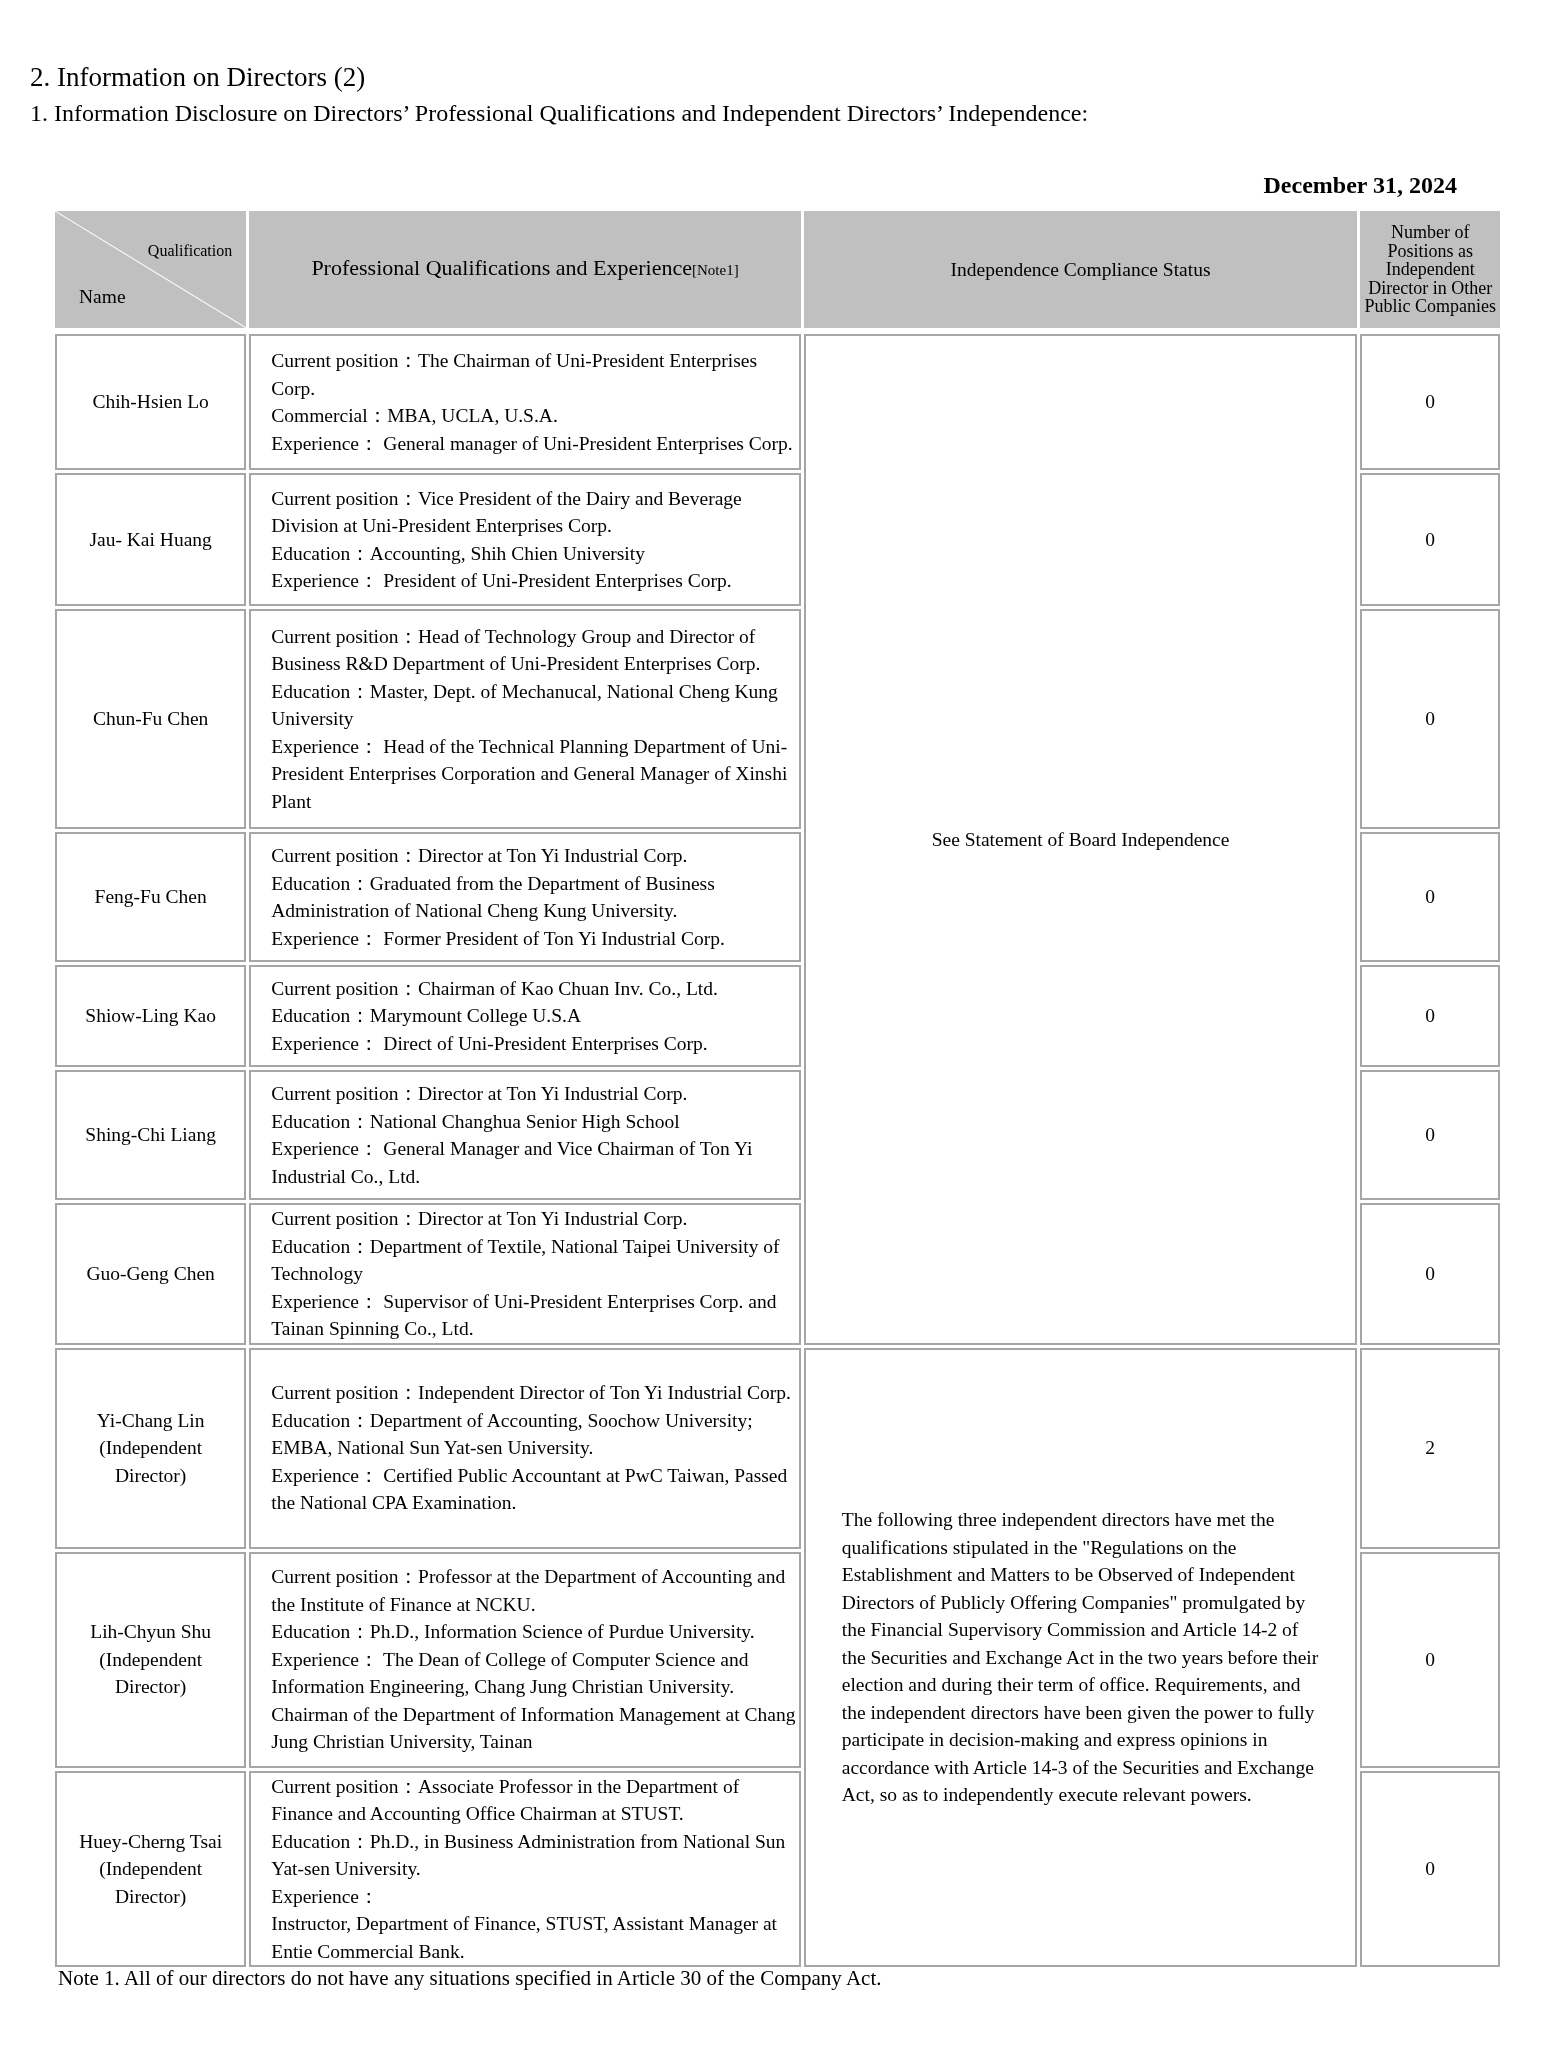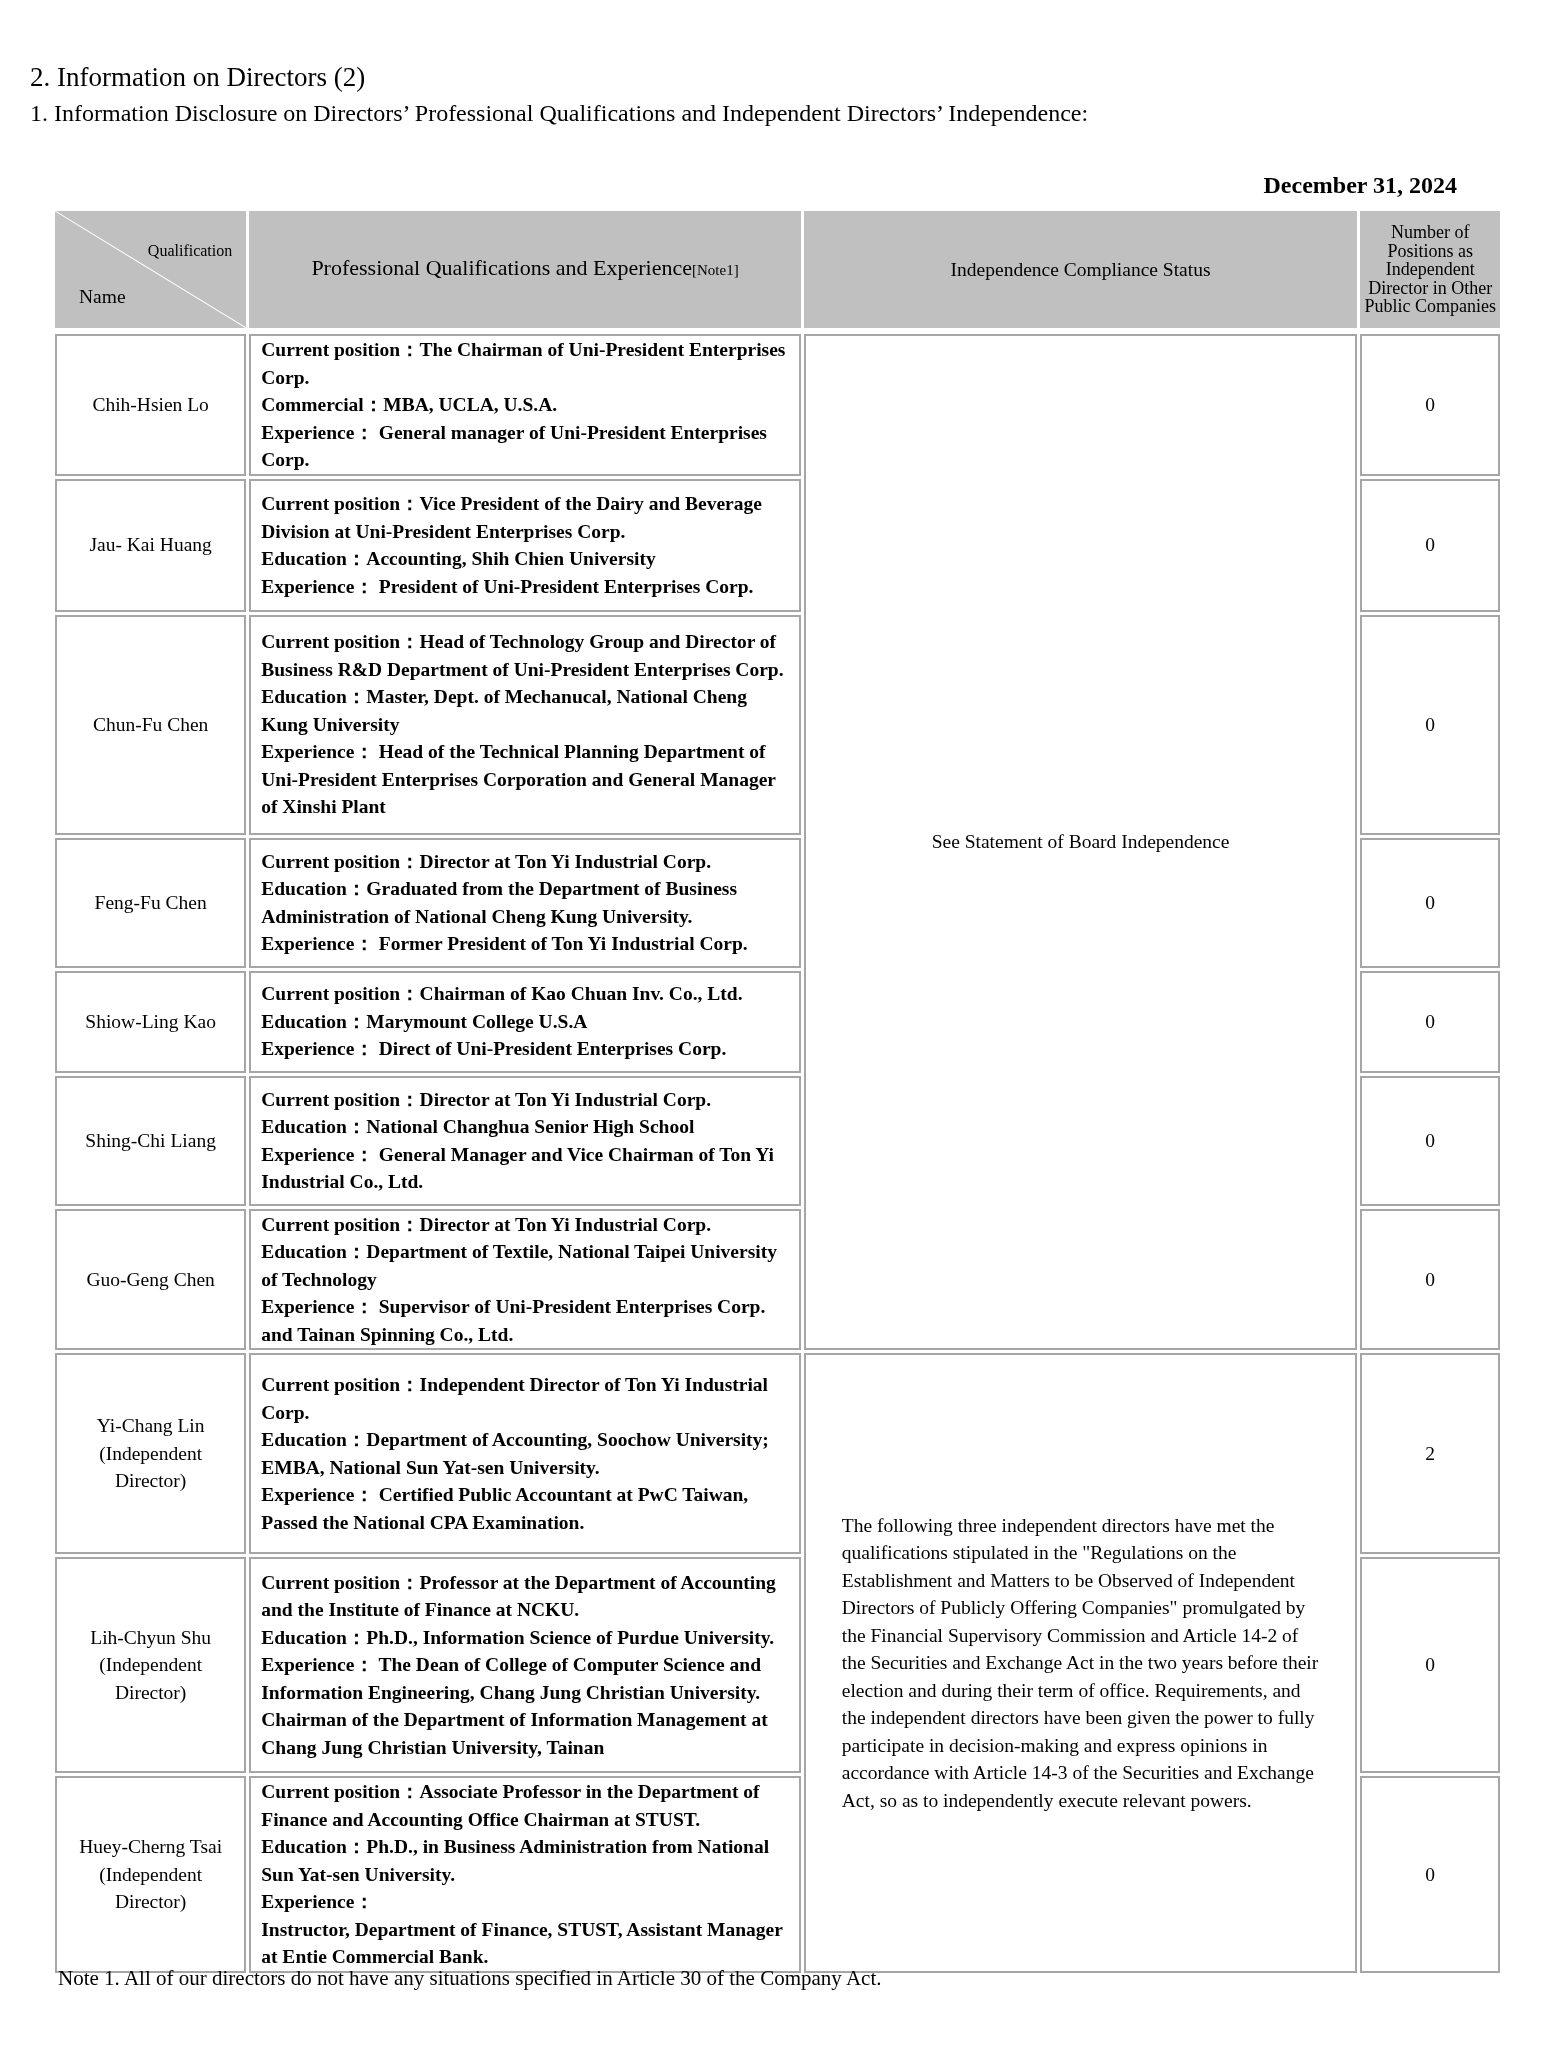--- a/index.html
+++ b/index.html
@@ -31,21 +31,21 @@
   th.diag .n { position: absolute; left: 24px; top: 72px; font-size: 19.5px; }
   th.h-prof { font-size: 22px; }
   th.h-prof .note { font-size: 15px; }
   th.h-ind { font-size: 19.5px; }
   th.h-num { font-size: 18px; line-height: 18.5px; }
 
   tbody td {
     border: 2px solid #a6a6a6; padding: 0 3px; vertical-align: middle;
   }
   td.name { text-align: center; }
-  td.prof { text-align: left; padding-left: 10px; font-weight: bold; }
+  td.prof { text-align: left; padding-left: 20px; }
   td.status { text-align: center; }
   td.status.long { text-align: left; padding: 0 36px; }
   td.num { text-align: center; }
   .line { display: block; }
 
   .spacer td { border: none; height: 0; padding: 0; }
   .footnote { position: absolute; left: 58px; top: 1966px; font-size: 21px; }
 </style>
 </head>
 <body>

